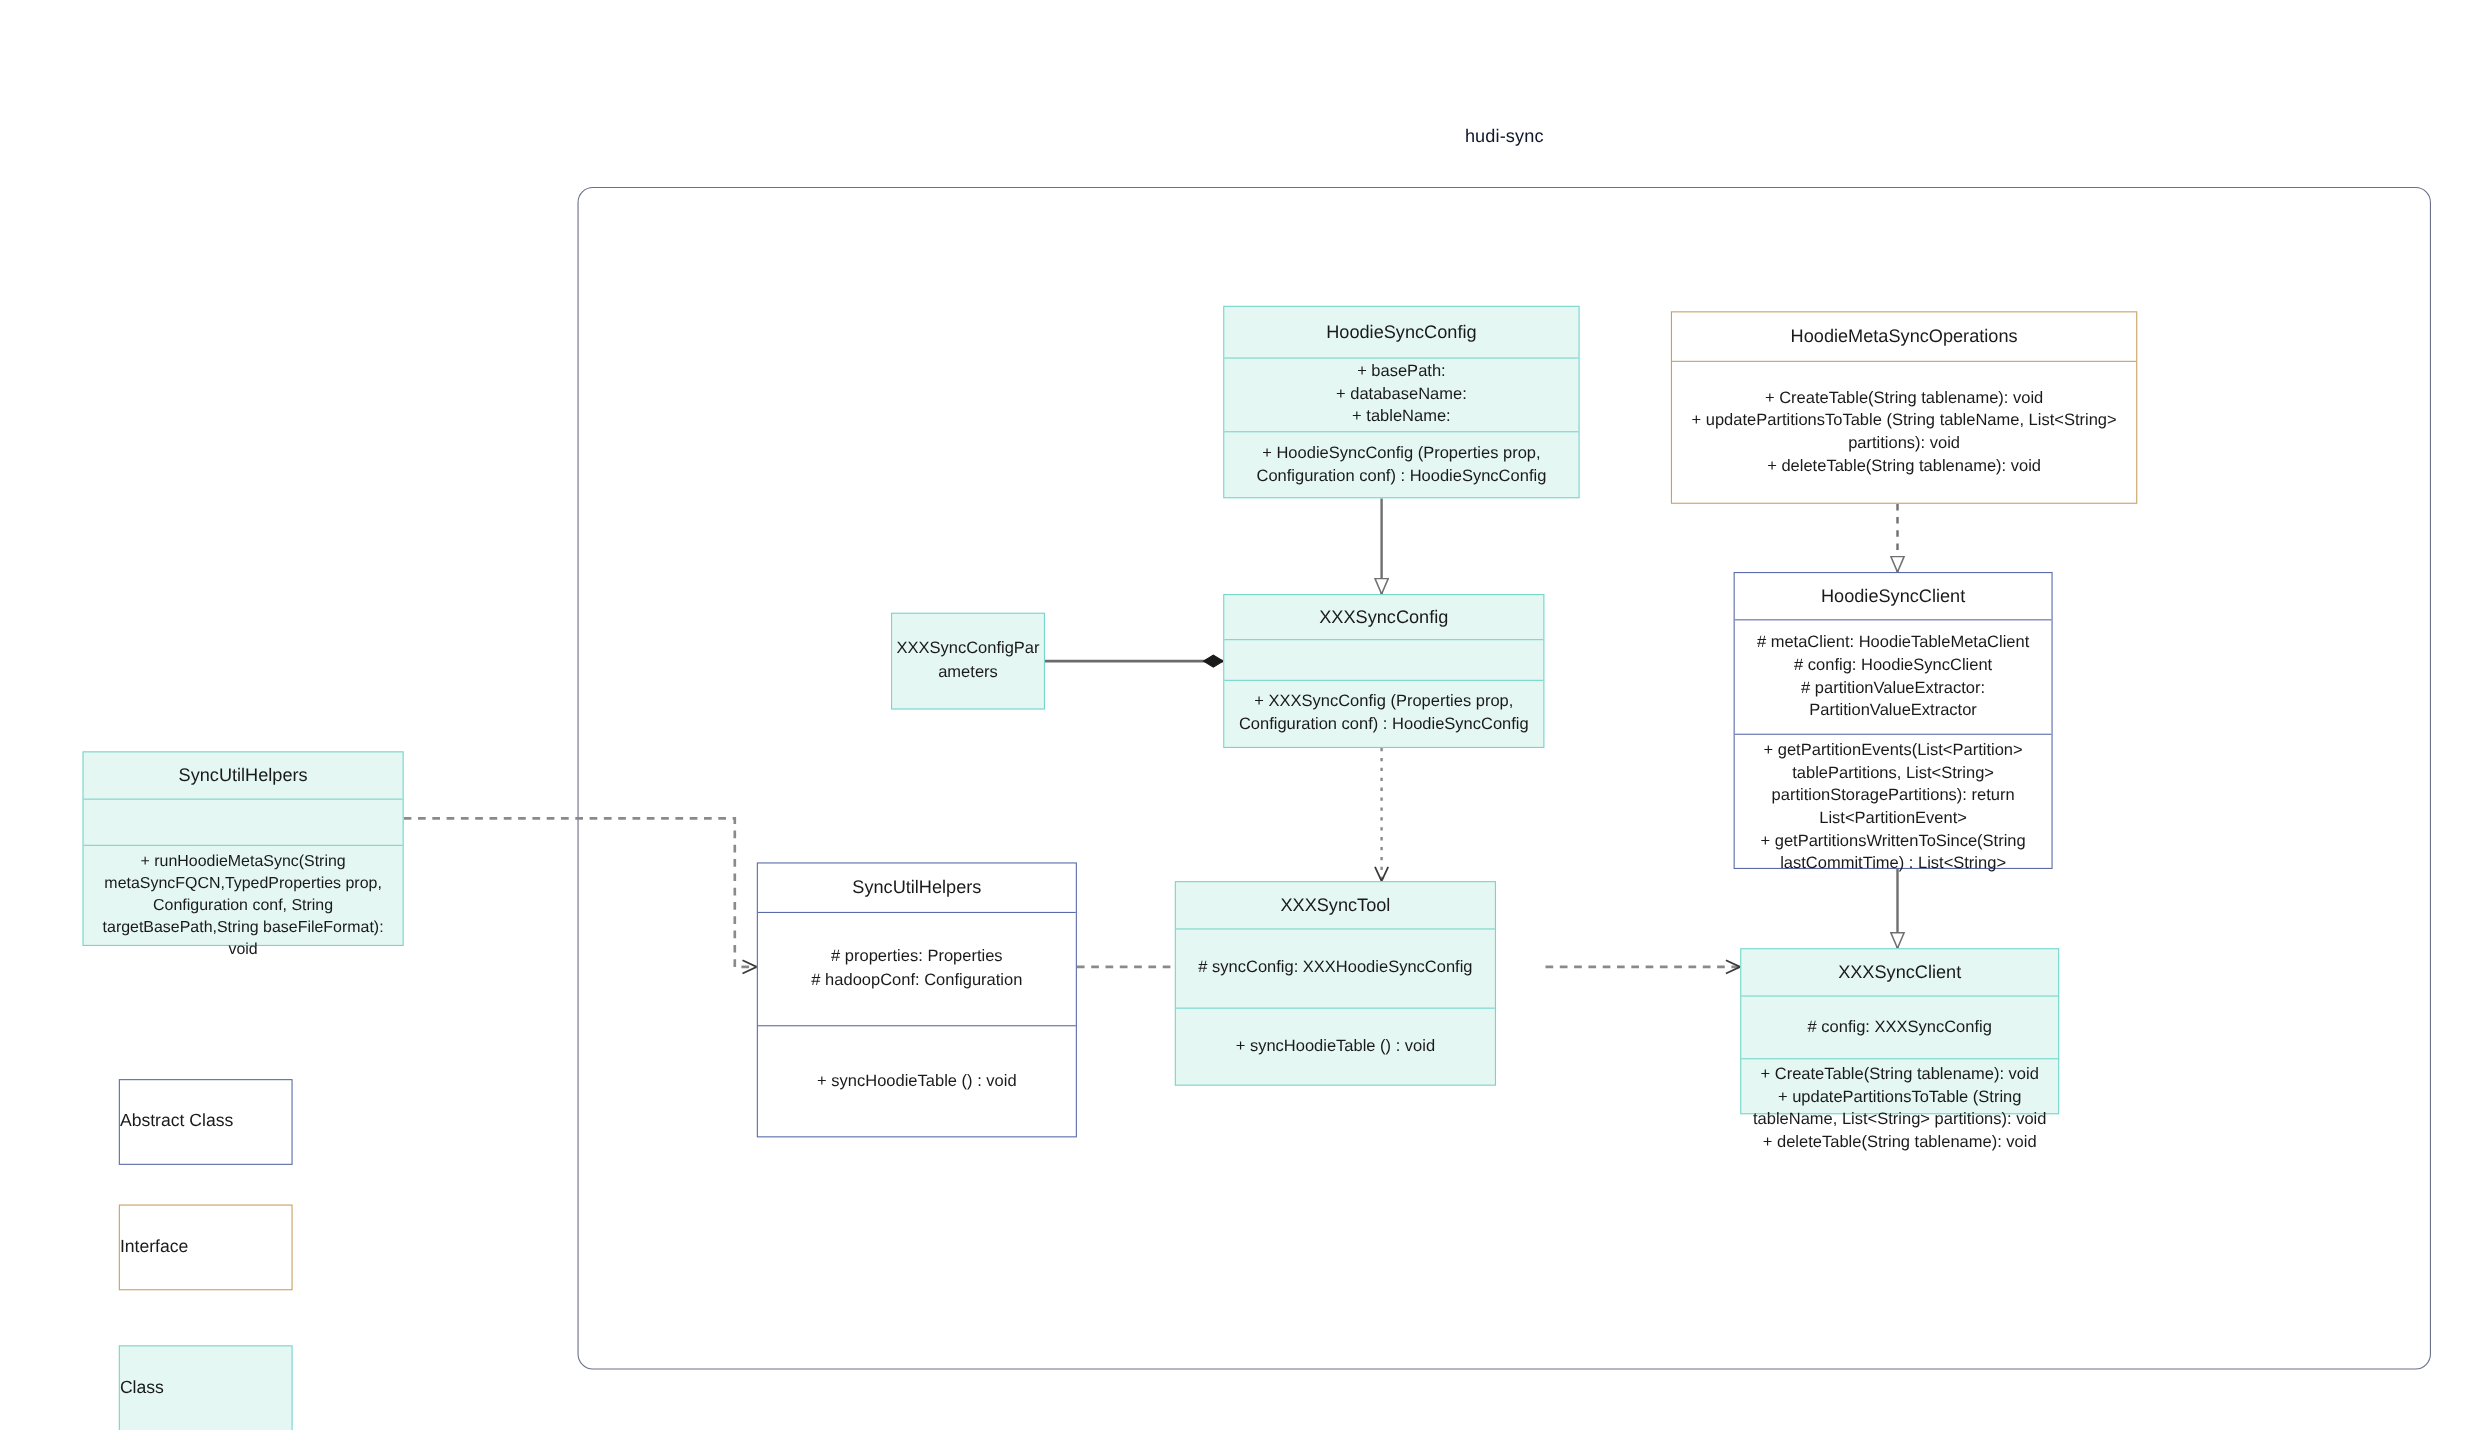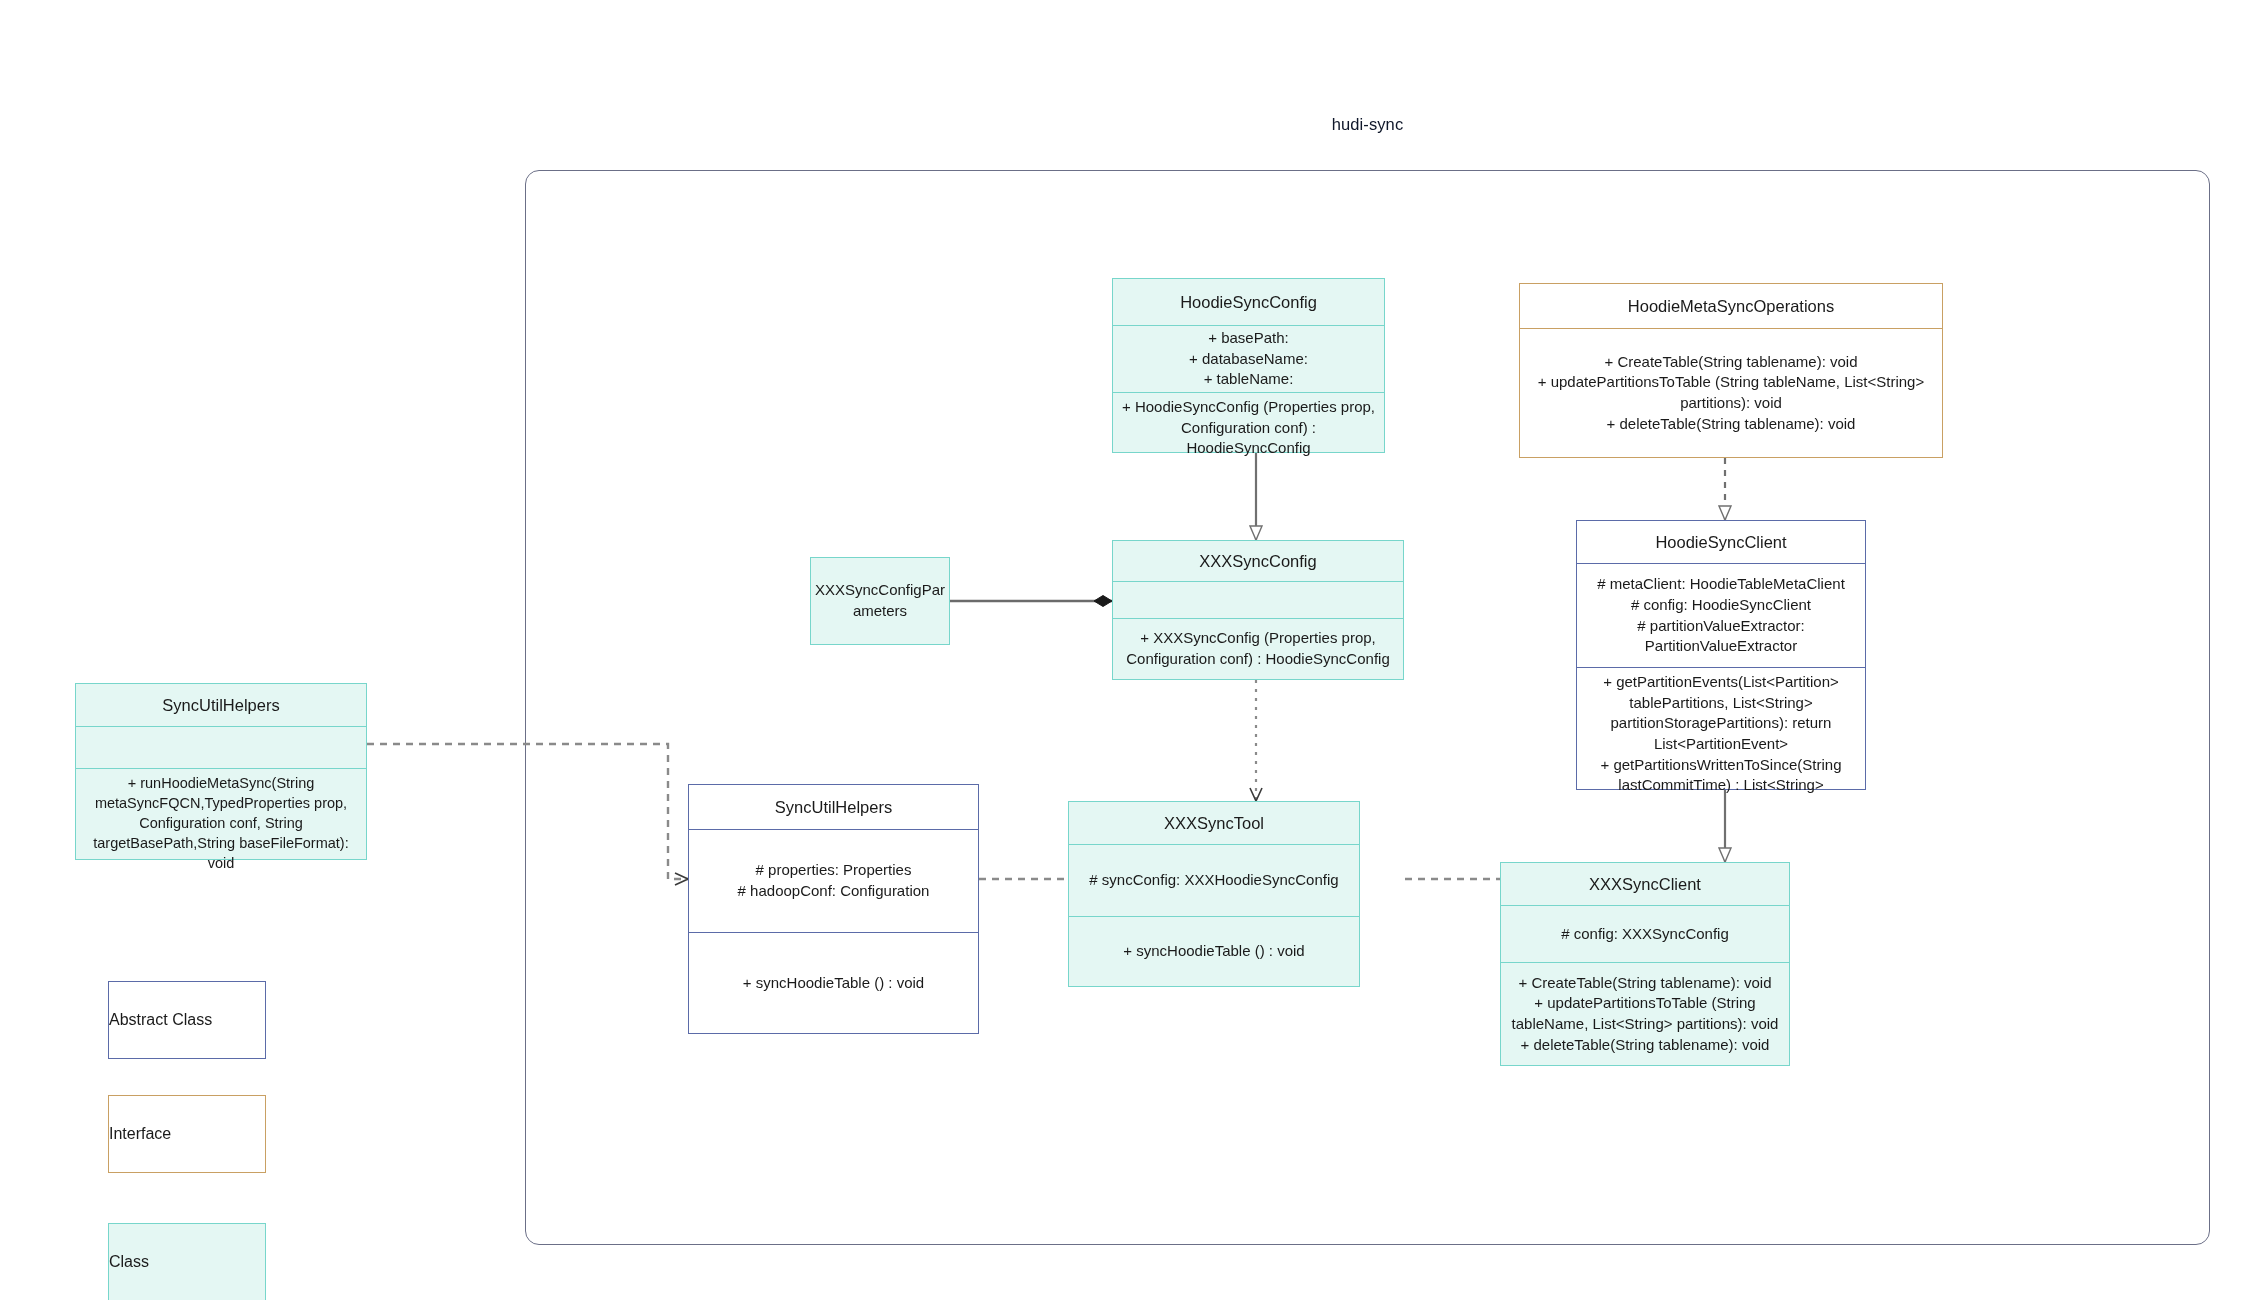--- a/index.html
+++ b/index.html
@@ -158,21 +158,21 @@
 
     <g>
       <line x1="979" y1="879" x2="1112" y2="879" stroke="#8a8a8a" stroke-width="2.4" stroke-dasharray="7,6" marker-end="url(#openArrow)"></line>
     </g>
 
     <g>
       <line x1="1405" y1="879" x2="1582" y2="879" stroke="#8a8a8a" stroke-width="2.4" stroke-dasharray="7,6" marker-end="url(#openArrow)"></line>
     </g>
   </svg>
 
-  <div class="umlbox k-class" style="left:1112px; top:278px; width:273px; height:175px;">
+  <div class="umlbox k-class" style="left:1112px; top:278px; width:324px; height:175px;">
     <div class="compartment title" style="height:46px; flex:none;">HoodieSyncConfig</div>
     <div class="compartment fs-15" style="height:67px; flex:none;">+    basePath:
 +   databaseName:
 +   tableName:</div>
     <div class="compartment fs-15" style="flex:1;">+   HoodieSyncConfig (Properties prop, Configuration conf) : HoodieSyncConfig</div>
   </div>
 
   <div class="umlbox k-interface" style="left:1519px; top:283px; width:424px; height:175px;">
     <div class="compartment title" style="height:44px; flex:none;">HoodieMetaSyncOperations</div>
     <div class="compartment fs-15" style="flex:1;">+    CreateTable(String tablename): void
@@ -211,21 +211,21 @@
 #   hadoopConf: Configuration</div>
     <div class="compartment fs-15" style="flex:1;">+   syncHoodieTable () : void</div>
   </div>
 
   <div class="umlbox k-class" style="left:1068px; top:801px; width:292px; height:186px;">
     <div class="compartment title" style="height:42px; flex:none;">XXXSyncTool</div>
     <div class="compartment fs-15" style="height:72px; flex:none;">#  syncConfig: XXXHoodieSyncConfig</div>
     <div class="compartment fs-15" style="flex:1;">+   syncHoodieTable () : void</div>
   </div>
 
-  <div class="umlbox k-class" style="left:1500px; top:862px; width:290px; height:204px;">
+  <div class="umlbox k-class" style="left:1582px; top:862px; width:290px; height:151px;">
     <div class="compartment title" style="height:42px; flex:none;">XXXSyncClient</div>
     <div class="compartment fs-15" style="height:57px; flex:none;">#   config: XXXSyncConfig</div>
     <div class="compartment fs-15" style="flex:1;">+    CreateTable(String tablename): void
 +    updatePartitionsToTable (String tableName, List&lt;String&gt; partitions): void
 +   deleteTable(String tablename): void</div>
   </div>
 
   <div class="legend-box k-abstract" style="left:108px; top:981px; width:158px; height:78px;">
     <span>Abstract Class</span>
   </div>

